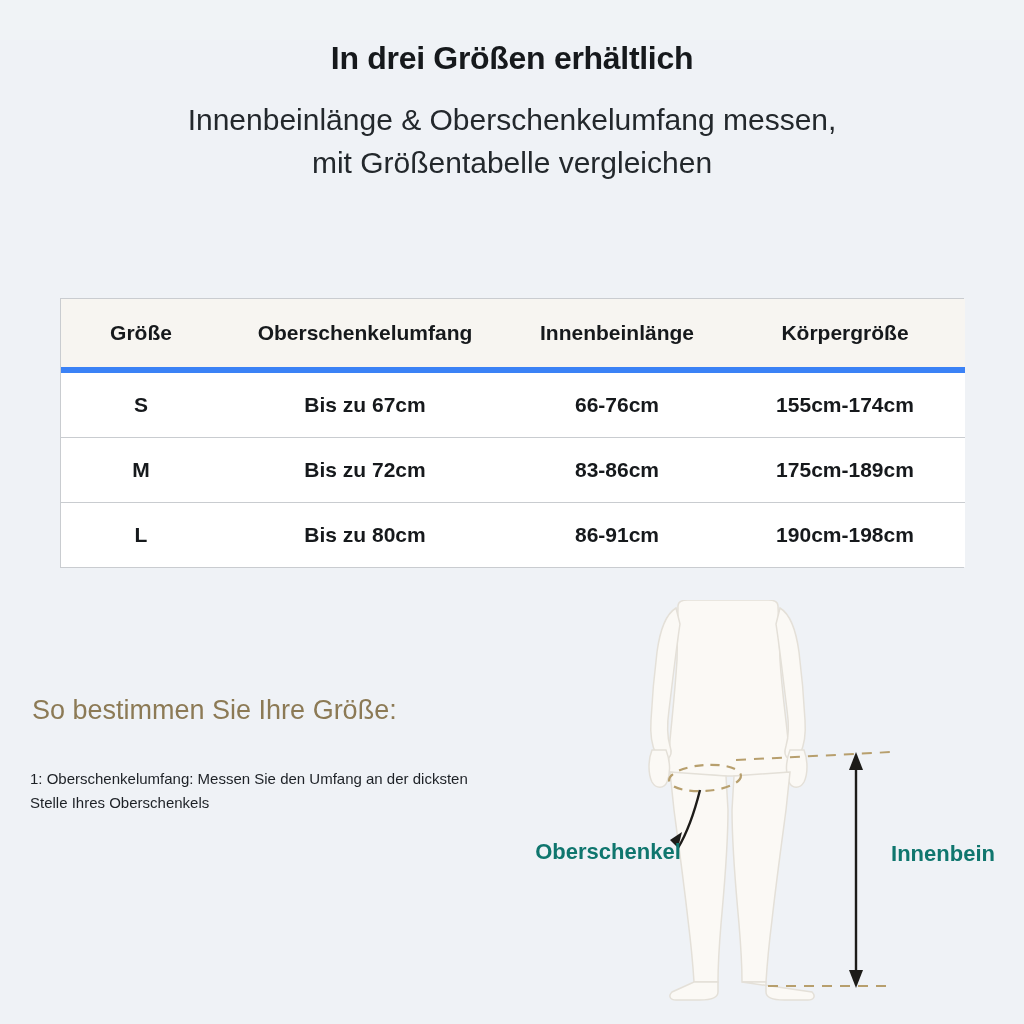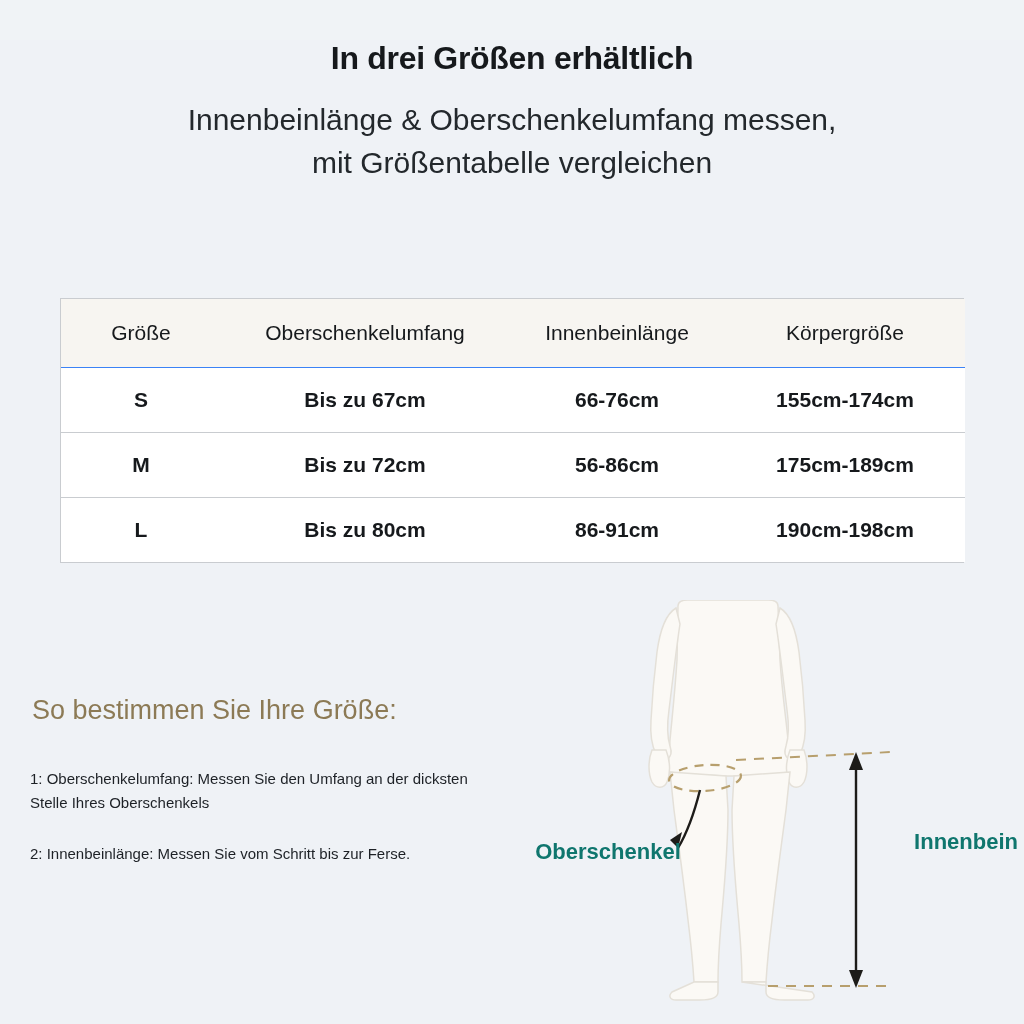--- a/index.html
+++ b/index.html
@@ -44,24 +44,24 @@
     background: #ffffff;
   }
   table {
     width: 100%;
     border-collapse: collapse;
     table-layout: fixed;
   }
   thead tr { background: #f7f5f1; }
   thead th {
     font-size: 21px;
-    font-weight: normal;
+    font-weight: bold;
     color: #16191c;
     padding: 22px 4px;
-    border-bottom: 1px solid #3b82f6;
+    border-bottom: 6px solid #3b82f6;
     text-align: center;
   }
   tbody td {
     font-size: 21px;
     font-weight: bold;
     color: #16191c;
     padding: 20px 4px;
     text-align: center;
     border-bottom: 1px solid #c9ccd0;
     background: #ffffff;
@@ -110,23 +110,23 @@
     line-height: 1.3;
   }
   .lbl-thigh {
     left: 8px;
     top: 238px;
     width: 200px;
     text-align: center;
   }
   .lbl-inseam {
     left: 368px;
-    top: 228px;
+    top: 240px;
     width: 150px;
-    text-align: right;
+    text-align: center;
   }
 </style>
 </head>
 <body>
 
 <div class="page">
 
   <h1 class="headline">In drei Größen erhältlich</h1>
 
   <div class="subline">
@@ -153,37 +153,36 @@
       <tbody>
         <tr>
           <td>S</td>
           <td>Bis zu 67cm</td>
           <td>66-76cm</td>
           <td>155cm-174cm</td>
         </tr>
         <tr>
           <td>M</td>
           <td>Bis zu 72cm</td>
-          <td>56-86cm</td>
+          <td>83-86cm</td>
           <td>175cm-189cm</td>
         </tr>
         <tr>
           <td>L</td>
           <td>Bis zu 80cm</td>
           <td>86-91cm</td>
           <td>190cm-198cm</td>
         </tr>
       </tbody>
     </table>
   </div>
 
   <h2 class="howto-title">So bestimmen Sie Ihre Größe:</h2>
   <div class="howto-body">
     <p>1: Oberschenkelumfang: Messen Sie den Umfang an der dicksten Stelle Ihres Oberschenkels</p>
-    <p>2: Innenbeinlänge: Messen Sie vom Schritt bis zur Ferse.</p>
   </div>
 
   <div class="figure">
     <svg width="524" height="464" viewBox="0 0 524 464" xmlns="http://www.w3.org/2000/svg">
 
       <g>
 
         <path d="M178 6
                  C178 2 182 0 188 0
                  L268 0

